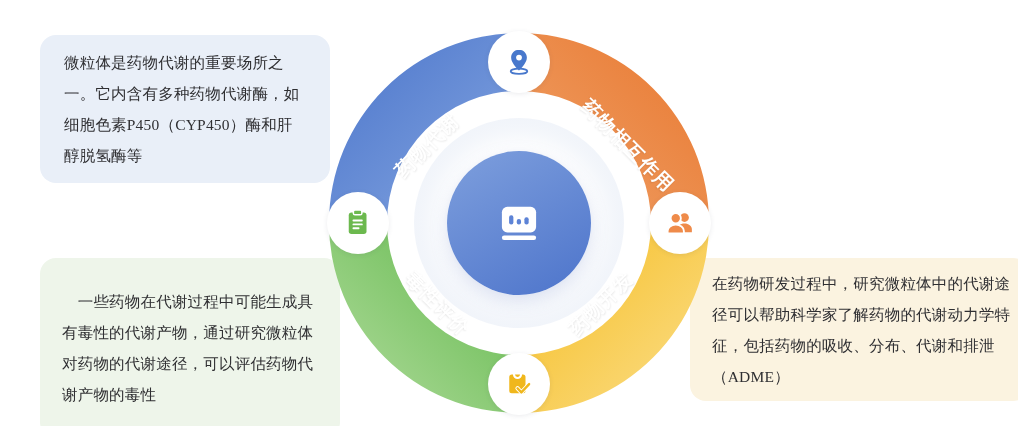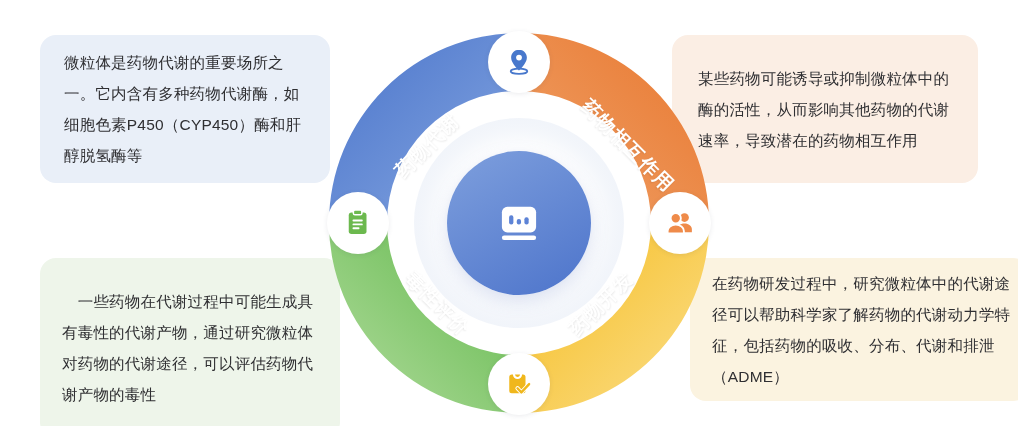--- a/index.html
+++ b/index.html
@@ -29,20 +29,21 @@
     box-sizing: border-box;
     display: flex;
     align-items: center;
   }
   .card .body {
     font-size: 15.5px;
     line-height: 31px;
     color: #2f2f32;
     letter-spacing: 0.2px;
     white-space: pre-line;
+    font-family: Liberation Serif, serif;
   }
 
   #card-tl {
     left: 40px;  top: 35px;
     width: 290px; height: 148px;
     background: #e9eff8;
     padding: 0 22px 0 24px;
   }
   #card-tr {
     left: 672px; top: 35px;
@@ -120,23 +121,20 @@
 </style>
 </head>
 <body>
 
 <div id="stage">
 
   <div class="card" id="card-tl">
     <div class="body">微粒体是药物代谢的重要场所之一。它内含有多种药物代谢酶，如细胞色素P450（CYP450）酶和肝醇脱氢酶等</div>
   </div>
 
-  <div class="card" id="card-tr">
-    <div class="body">某些药物可能诱导或抑制微粒体中的酶的活性，从而影响其他药物的代谢速率，导致潜在的药物相互作用</div>
-  </div>
 
   <div class="card" id="card-bl">
     <div class="body">　一些药物在代谢过程中可能生成具有毒性的代谢产物，通过研究微粒体对药物的代谢途径，可以评估药物代谢产物的毒性</div>
   </div>
 
   <div class="card" id="card-br">
     <div class="body">在药物研发过程中，研究微粒体中的代谢途径可以帮助科学家了解药物的代谢动力学特征，包括药物的吸收、分布、代谢和排泄（ADME）</div>
   </div>
 
   <div id="donut">

